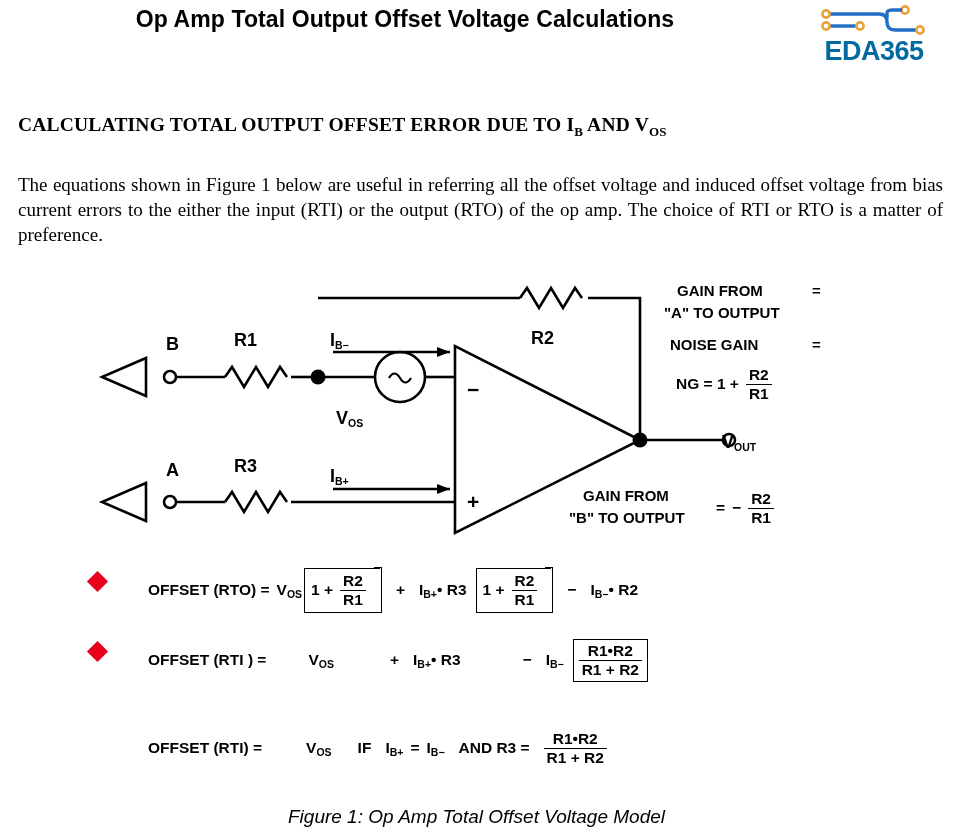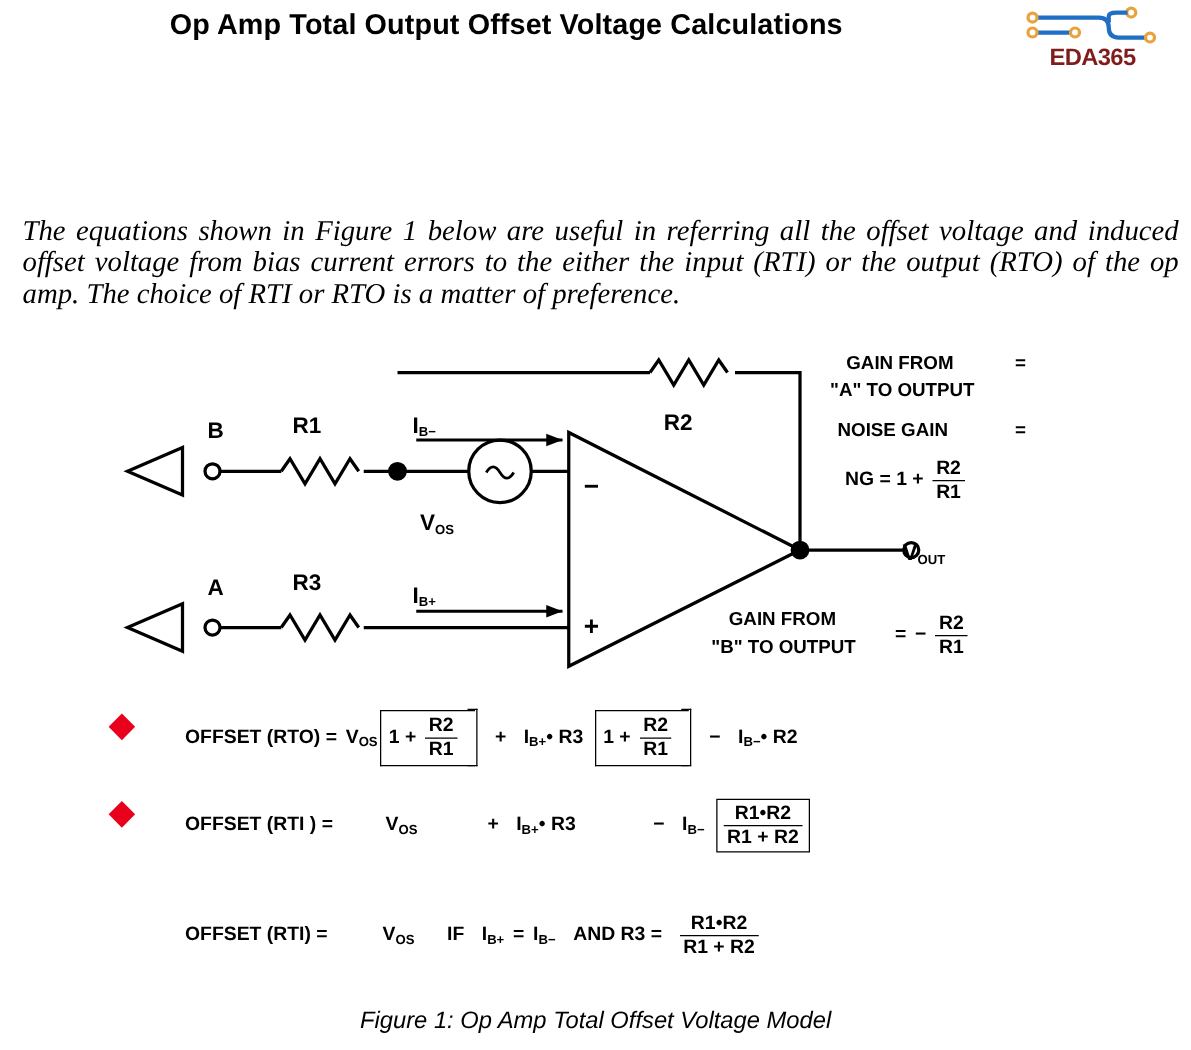--- a/index.html
+++ b/index.html
@@ -40,22 +40,22 @@
     height: 68px;
   }
   .logo-text {
     position: absolute;
     left: 0;
     top: 32px;
     width: 130px;
     text-align: center;
     font-family: "Liberation Sans", sans-serif;
     font-weight: bold;
-    font-size: 19px;
-    color: #7f1d1d;
+    font-size: 27px;
+    color: #0369a1;
     letter-spacing: -0.5px;
   }
   .logo-mark {
     position: absolute;
     left: 8px;
     top: 0px;
   }
   
   .section-head {
     position: absolute;
@@ -67,24 +67,23 @@
     letter-spacing: 0.2px;
   }
   .section-head sub {
     font-size: 13px;
   }
   .para {
     position: absolute;
     left: 18px;
     top: 172px;
     width: 925px;
-    font-size: 23px;
+    font-size: 19px;
     line-height: 25px;
     text-align: justify;
-    font-style: italic;
   }
   
   .figure {
     position: absolute;
     left: 0;
     top: 268px;
     width: 953px;
     height: 520px;
   }
   .fig-caption {
@@ -178,20 +177,23 @@
       <circle cx="9" cy="10" r="3.6" fill="none" stroke="#e8a33d" stroke-width="2.6"></circle>
       <circle cx="9" cy="22" r="3.6" fill="none" stroke="#e8a33d" stroke-width="2.6"></circle>
       <circle cx="43" cy="22" r="3.6" fill="none" stroke="#e8a33d" stroke-width="2.6"></circle>
       <circle cx="103" cy="26" r="3.6" fill="none" stroke="#e8a33d" stroke-width="2.6"></circle>
       <circle cx="88" cy="6" r="3.6" fill="none" stroke="#e8a33d" stroke-width="2.6"></circle>
       <path d="M70 14 V9 Q70 6 76 6 H85" fill="none" stroke="#1f6fc4" stroke-width="3.4"></path>
     </svg>
     <div class="logo-text">EDA365</div>
   </div>
 
+  <div class="section-head">
+    <span>CALCULATING TOTAL OUTPUT OFFSET ERROR DUE TO I</span><sub>B</sub><span> AND V</span><sub>OS</sub>
+  </div>
 
   <div class="para">The equations shown in Figure 1 below are useful in referring all the offset voltage and induced offset voltage from bias current errors to the either the input (RTI) or the output (RTO) of the op amp. The choice of RTI or RTO is a matter of preference.</div>
 
   <div class="figure">
 
     <svg width="953" height="270" viewBox="0 0 953 270" style="position:absolute;left:0;top:0;">
       <g fill="none" stroke="#000" stroke-width="2.6">
 
         <path d="M318 30 H520"></path>
         <path d="M588 30 H640 V172"></path>

